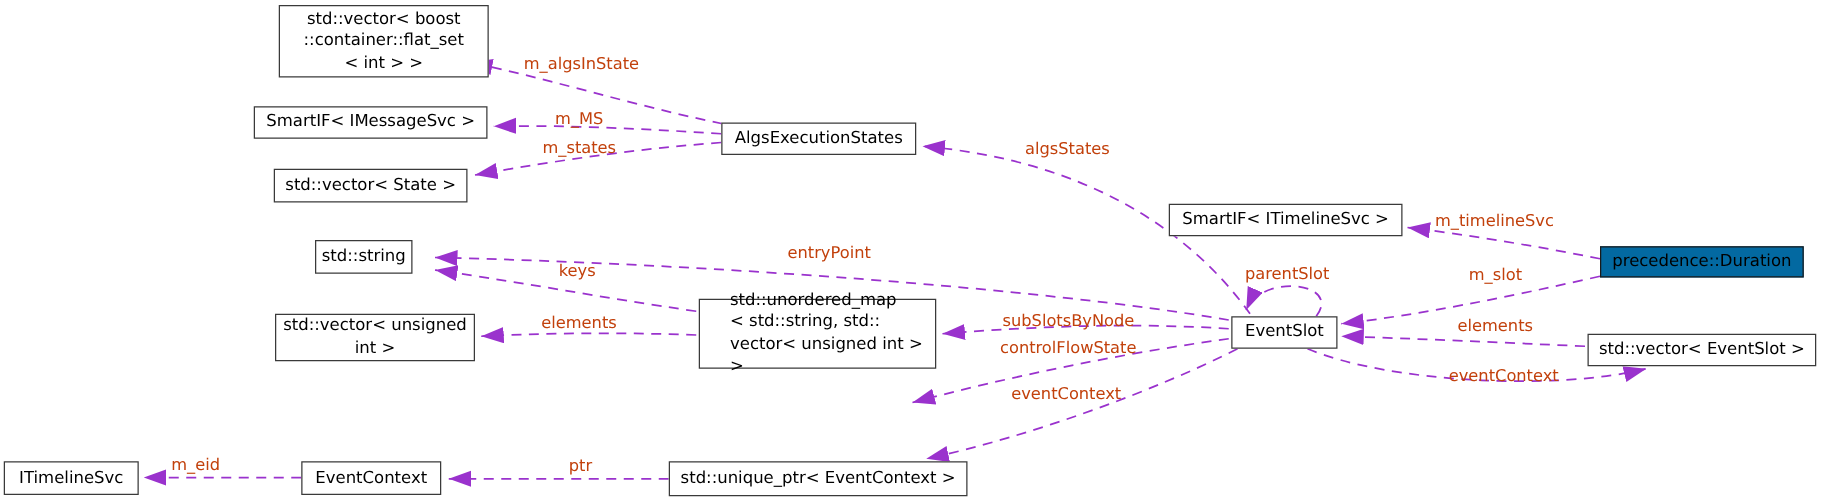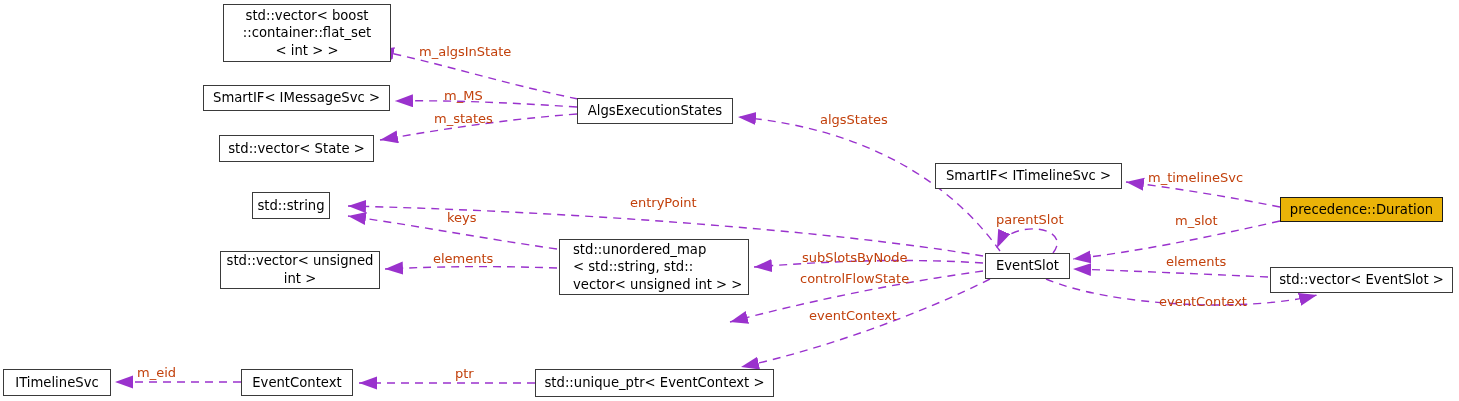--- a/index.html
+++ b/index.html
@@ -22,24 +22,24 @@
     display:flex;
     align-items:center;
     justify-content:center;
     text-align:center;
     white-space:pre-line;
     cursor:pointer;
   }
   .node.left-align{
     justify-content:flex-start;
     text-align:left;
-    padding-left:13px;
+    padding-left:24px;
   }
   .node.highlight{
-    background:#eab308;
+    background:#0369a1;
     border:1.6px solid #1a1a1a;
     cursor:default;
     text-align:center;
   }
   .edge-label{
     position:absolute;
     font-size:13px;
     color:#c2410c;
     white-space:nowrap;
   }

